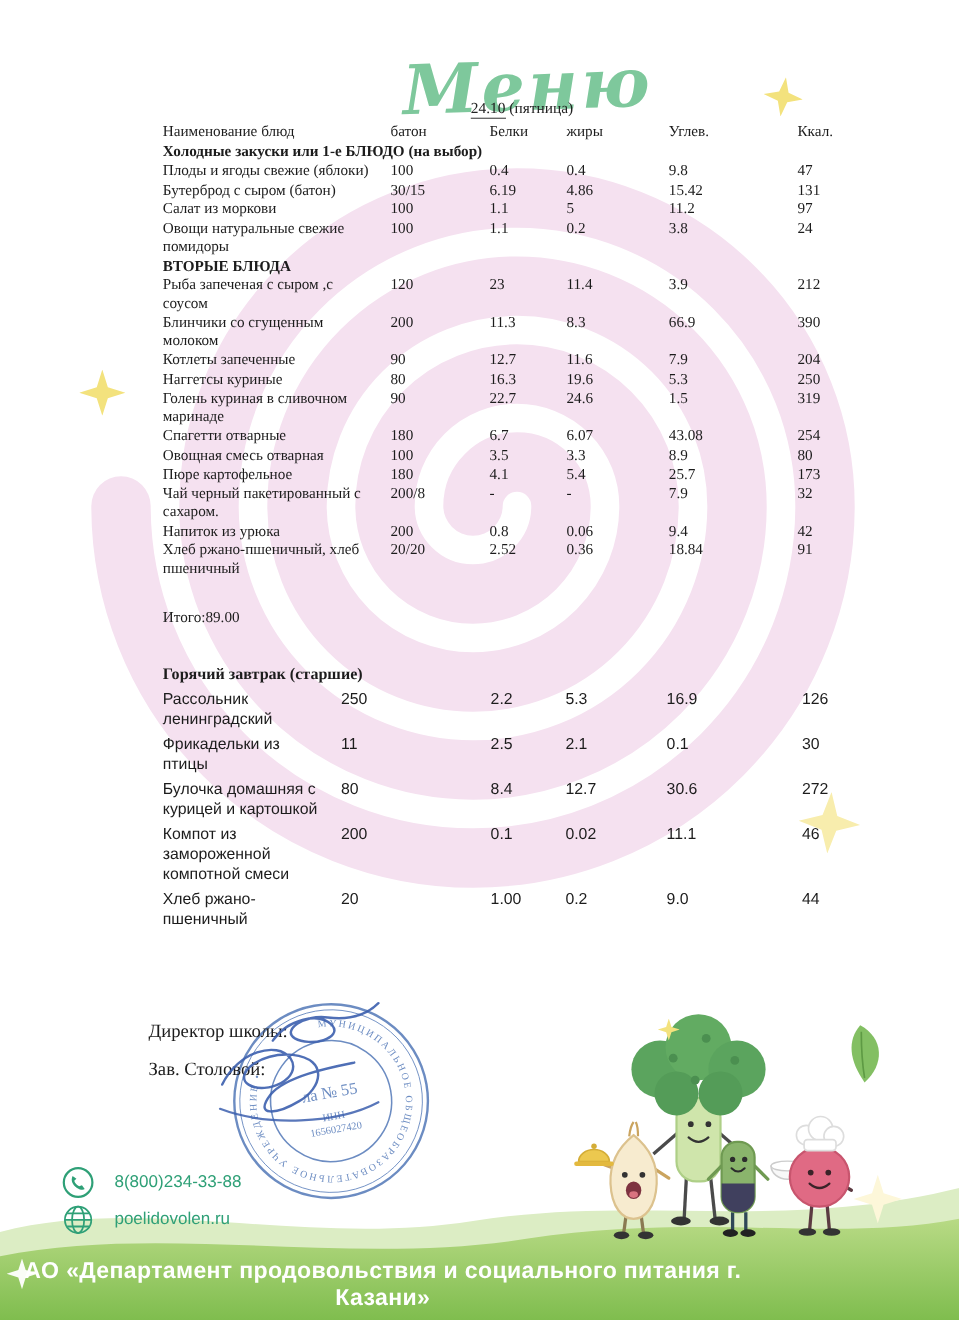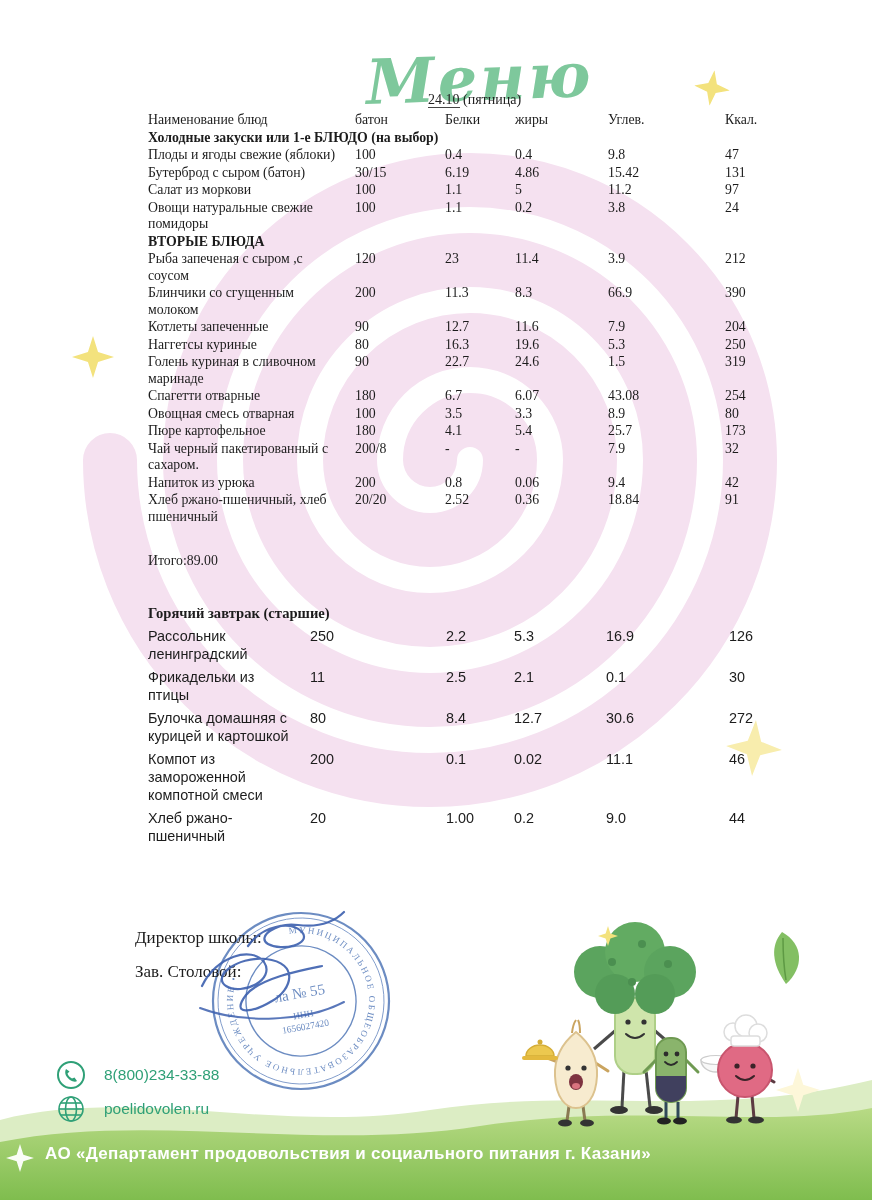--- a/index.html
+++ b/index.html
@@ -56,21 +56,21 @@
     position:absolute;left:56px;z-index:5;display:flex;align-items:center;gap:18px;
     font-family:"Liberation Sans",sans-serif;font-size:15.5px;color:#2fa077;
   }
   .contact-phone{top:1060px}
   .contact-site{top:1094px}
 
   
   .footer-wave{position:absolute;left:0;top:1028px;z-index:2}
   .footer-org{
     position:absolute;left:0;top:1144px;width:696px;z-index:5;text-align:center;
-    font-family:"Liberation Sans",sans-serif;font-weight:bold;font-size:17px;color:#ffffff;
+    font-family:"Liberation Sans",sans-serif;font-weight:bold;font-size:21px;color:#ffffff;
     letter-spacing:.3px;
   }
   .veggies{position:absolute;left:520px;top:910px;z-index:4}
 </style>
 </head>
 <body>
 
 <svg class="spiral" width="820" height="820" viewBox="-410 -410 820 820" aria-hidden="true">
   <path d="M 0 0 a 40 40 0 0 1 80 0 a 80 80 0 0 1 -160 0 a 120 120 0 0 1 240 0 a 160 160 0 0 1 -320 0 a 200 200 0 0 1 400 0 a 240 240 0 0 1 -480 0 a 280 280 0 0 1 560 0 a 320 320 0 0 1 -640 0" fill="none" stroke="#f5e1f0" stroke-width="54" stroke-linecap="round"></path>
 </svg>

